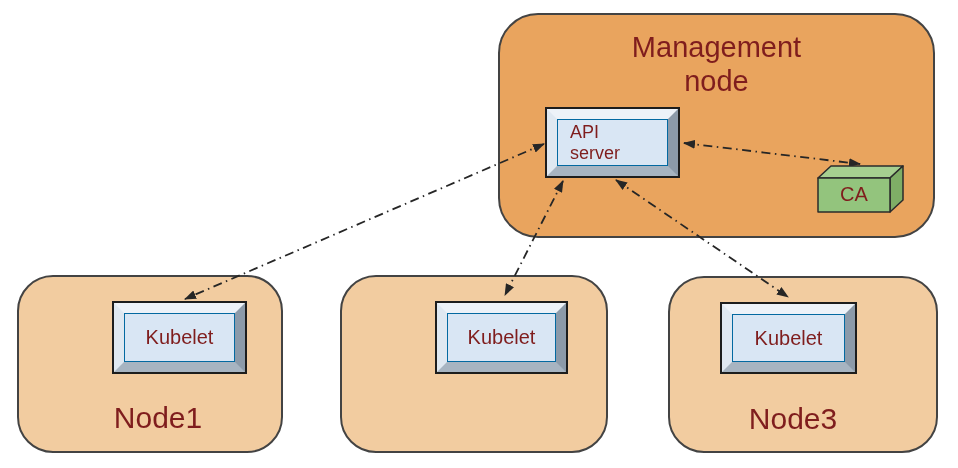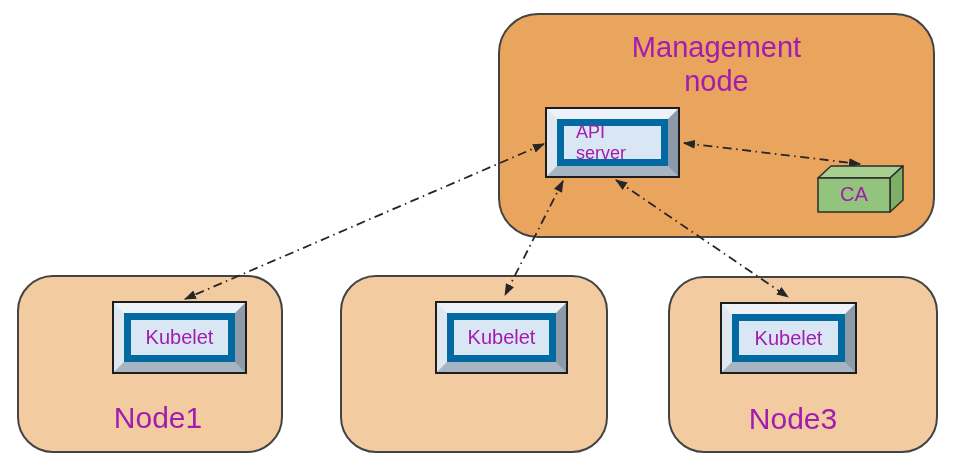--- a/index.html
+++ b/index.html
@@ -1,19 +1,19 @@
 <!DOCTYPE html>
 <html><head>
 <meta charset="utf-8">
 <style>
   html,body { margin:0; padding:0; background:#ffffff; }
   #canvas {
     position:relative; width:958px; height:468px;
     font-family:"Liberation Sans","DejaVu Sans",sans-serif;
-    color:#a21caf; overflow:hidden; background:#ffffff;
+    color:#7f1d1d; overflow:hidden; background:#ffffff;
   }
   .abs { position:absolute; box-sizing:border-box; }
 
   
   .zone { border:2px solid #434343; }
   .mgmt { left:498px; top:13px; width:437px; height:225px;
           background:#e9a45e; border-radius:40px; }
   .worker { background:#f2cca0; border-radius:36px; }
   .n1 { left:17px;  top:275px; width:266px; height:178px; }
   .n2 { left:340px; top:275px; width:268px; height:178px; }
@@ -25,21 +25,21 @@
   .nl1 { left:17px;  top:402px; width:266px; }
   .nl2 { left:340px; top:402px; width:268px; }
   .nl3 { left:668px; top:403px; width:234px; }
 
   
   .bevel { border:2px solid #1d1d1d; background:#1d1d1d; }
   .bevel .ring { box-sizing:border-box; width:100%; height:100%;
                  border:10px solid;
                  border-color:#edf2f8 #8c9aa9 #a7b4c1 #dfe8f1; }
   .bevel .face { box-sizing:border-box; width:100%; height:100%;
-                 background:#d9e6f4; border:7px solid #0369a1;
+                 background:#d9e6f4; border:1px solid #0369a1;
                  display:flex; align-items:center; justify-content:center;
                  font-size:20px; }
   .api-box { left:545px; top:107px; width:135px; height:71px; }
   .api-box .face { justify-content:flex-start; padding-left:12px;
                    font-size:18px; line-height:21px; white-space:pre-line; }
   .kb1 { left:112px; top:301px; width:135px; height:73px; }
   .kb2 { left:435px; top:301px; width:133px; height:73px; }
   .kb3 { left:720px; top:302px; width:137px; height:72px; }
 
   .ca-label { left:818px; top:178px; width:72px; height:32px;

